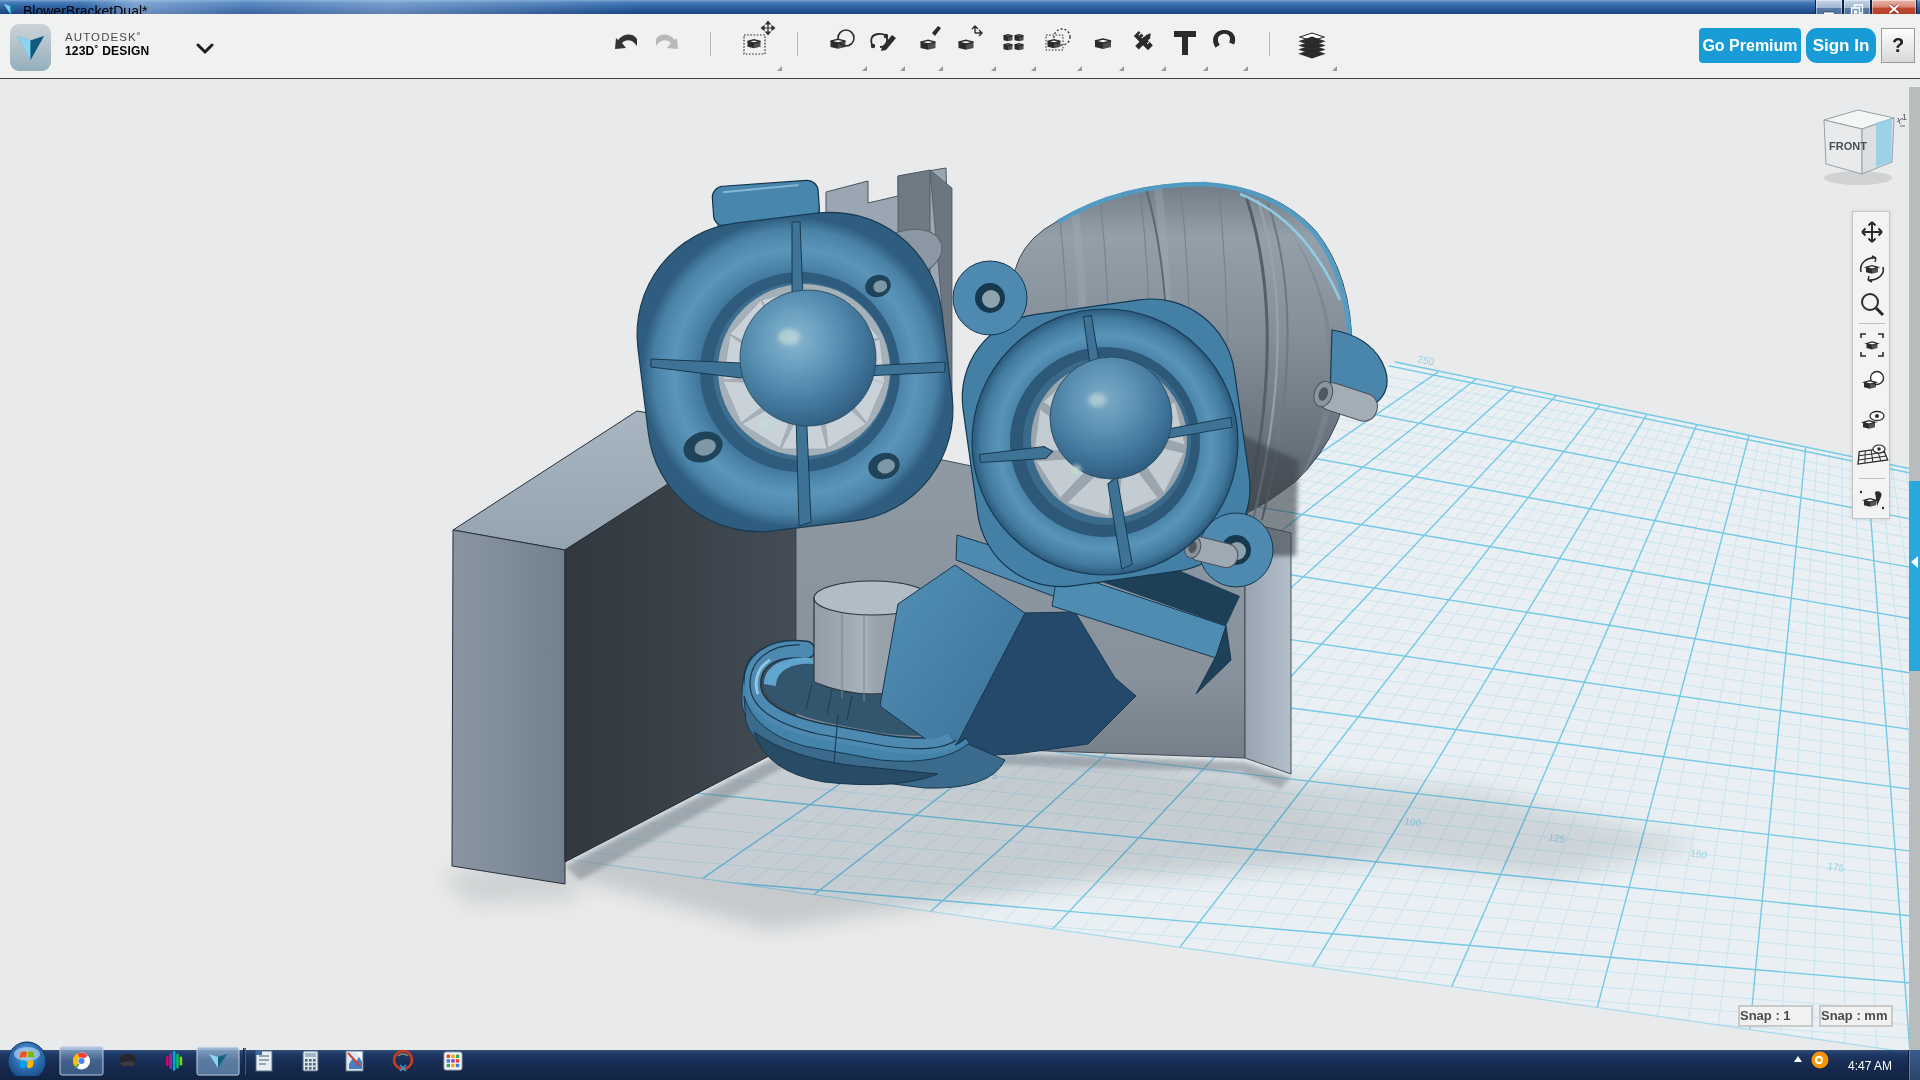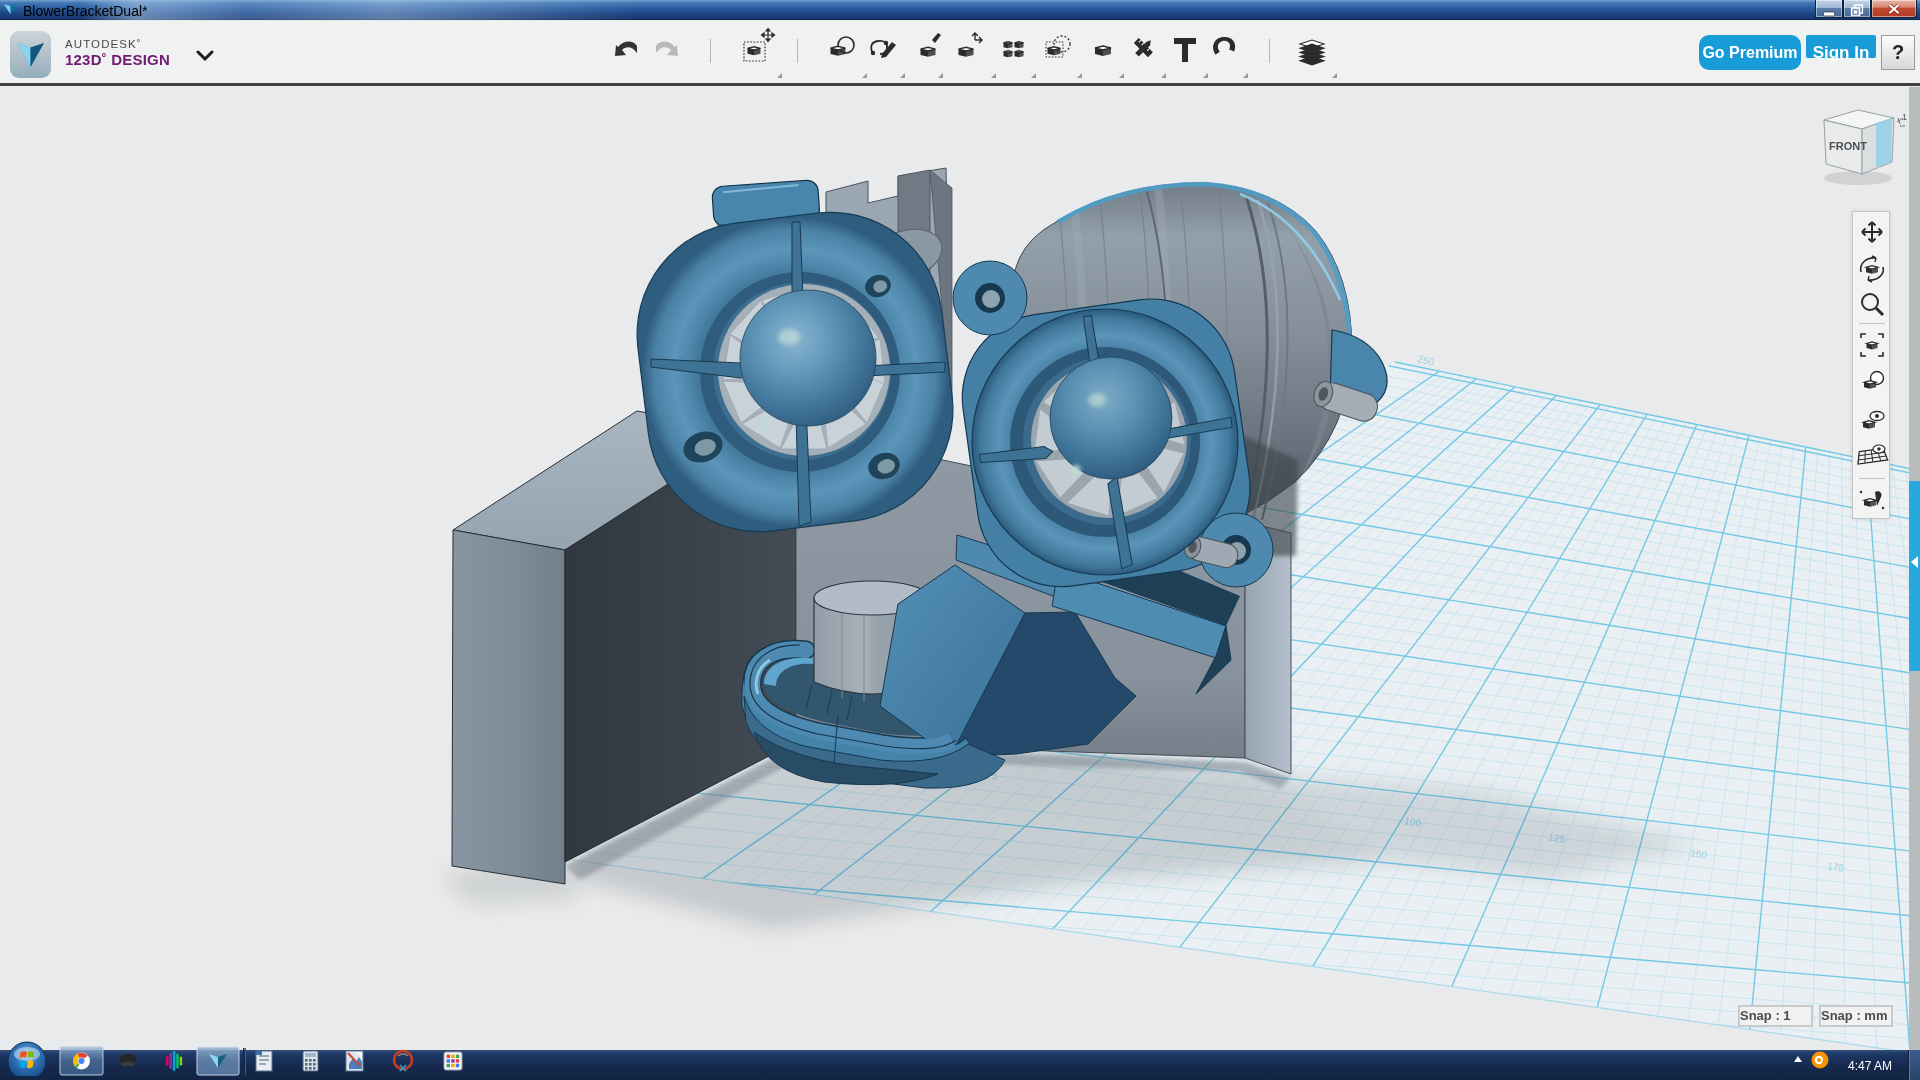--- a/index.html
+++ b/index.html
@@ -8,30 +8,30 @@
  background:linear-gradient(180deg,#7ba2ce 0%,#4379b6 14%,#2a5b9d 45%,#1c4584 70%,#16386f 100%);border-bottom:1px solid #10294f}
 #titlebar .glass{position:absolute;left:80px;top:0;width:560px;height:20px;background:linear-gradient(90deg,rgba(255,255,255,0) 0%,rgba(190,215,242,.5) 10%,rgba(150,185,228,.28) 30%,rgba(200,225,248,.4) 55%,rgba(255,255,255,0) 100%)}
 #ticon{position:absolute;left:3px;top:2px;width:15px;height:15px}
 #ttext{position:absolute;left:23px;top:3px;font-size:14px;color:#000}
 .winbtns{position:absolute;right:3px;top:0;height:18px;display:flex}
 .winbtn{width:28px;height:18px;border:1px solid #0d2240;border-top:none;position:relative;
  background:linear-gradient(180deg,#c6d5e8 0%,#9fb6d2 45%,#5a7ca6 50%,#43689a 100%);box-shadow:inset 0 0 0 1px rgba(255,255,255,.45)}
 .winbtn.close{width:46px;background:linear-gradient(180deg,#e8b8ac 0%,#d98875 40%,#c04a31 50%,#b03a22 100%);border-bottom-right-radius:3px}
 .winbtn svg{position:absolute;left:50%;top:50%;transform:translate(-50%,-50%)}
 
-#toolbar{position:absolute;left:0;top:21px;width:1920px;height:65px;background:#f0f1f1;border-bottom:3px solid #404040}
+#toolbar{position:absolute;left:0;top:14px;width:1920px;height:65px;background:#f0f1f1;border-bottom:1px solid #404040}
 #applogo{position:absolute;left:10px;top:10px;width:41px;height:47px;border-radius:9px;
  background:linear-gradient(180deg,#ccd3d9 0%,#b8c4cc 40%,#93aebc 100%)}
 #autodesk{position:absolute;left:65px;top:17px;font-size:11.5px;letter-spacing:1.1px;color:#4a4a4a}
-#d123{position:absolute;left:65px;top:30px;font-size:15px;font-weight:bold;letter-spacing:.2px;color:#701a75}
+#d123{position:absolute;left:65px;top:30px;font-size:12px;font-weight:bold;letter-spacing:.2px;color:#000000}
 #chev{position:absolute;left:197px;top:29px;font-size:15px;color:#222;font-weight:bold}
 #gopremium{position:absolute;left:1699px;top:14px;width:102px;height:35px;background:#189cd8;color:#fff;
- font-size:16px;font-weight:bold;text-align:center;line-height:35px;border-radius:10px}
-#signin{position:absolute;left:1806px;top:14px;width:70px;height:23px;background:#189cd8;color:#fff;
- font-size:17px;font-weight:bold;text-align:center;line-height:35px;border-radius:2px}
+ font-size:16px;font-weight:bold;text-align:center;line-height:35px;border-radius:4px}
+#signin{position:absolute;left:1806px;top:14px;width:70px;height:35px;background:#189cd8;color:#fff;
+ font-size:17px;font-weight:bold;text-align:center;line-height:35px;border-radius:11px}
 #helpbtn{position:absolute;left:1881px;top:14px;width:34px;height:35px;background:linear-gradient(180deg,#fdfdfd,#d8d8d8);
  border:1px solid #9a9a9a;color:#222;font-size:20px;font-weight:bold;text-align:center;line-height:33px}
 
 #viewport{position:absolute;left:0;top:87px;width:1920px;height:963px;background:#e9eaeb;overflow:hidden}
 
 #rstrip{position:absolute;right:0;top:0;width:11px;height:963px;background:#b9bcbd}
 #rblue{position:absolute;right:0;top:394px;width:11px;height:190px;background:#29a8dd}
 #rarrow{position:absolute;right:2px;top:469px;width:0;height:0;border-top:6px solid transparent;border-bottom:6px solid transparent;border-right:7px solid #fff}
 
 #rpanel{position:absolute;left:1852px;top:124px;width:38px;height:308px;background:#f2f3f3;border:1px solid #c4c5c6;box-shadow:0 0 4px rgba(0,0,0,.12)}

